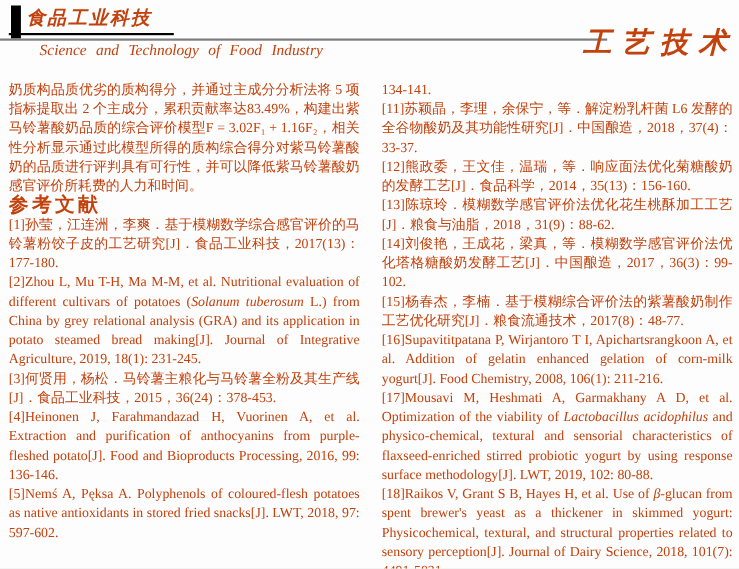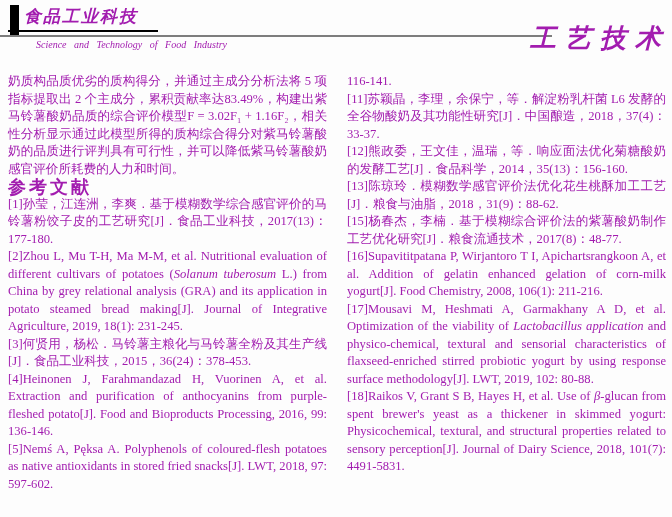--- a/index.html
+++ b/index.html
@@ -1,41 +1,41 @@
 <!DOCTYPE html>
 <html><head>
 <meta charset="utf-8">
 <style>
   html, body { margin:0; padding:0; background:#e8e8e8; }
   .page {
     position:relative;
     width:672px; height:517px;
     margin:0 auto;
     background:#fdfdfd;
-    color:#a21caf;
+    color:#c2410c;
     overflow:hidden;
     font-family:"Liberation Serif","DejaVu Serif",serif;
   }
   
   .logo-block-bar { position:absolute; left:10px; top:5px; width:9px; height:30px; background:#000; }
   .logo-text {
     position:absolute; left:24px; top:5px;
     font-size:17px; font-weight:bold; font-style:italic;
     letter-spacing:2px; white-space:nowrap;
   }
   .logo-underline { position:absolute; left:8px; top:30px; width:150px; height:2px; background:#000; }
   .header-rule { position:absolute; left:0; top:35px; width:552px; height:2px; background:#7d7d7d; }
   .section-label {
     position:absolute; right:2px; top:21px;
     font-size:26px; font-weight:bold; font-style:italic;
     letter-spacing:9px; white-space:nowrap;
   }
   .journal-en {
     position:absolute; left:36px; top:39px;
-    font-style:italic; font-size:10px; word-spacing:5px; white-space:nowrap;
+    font-style:italic; font-size:14px; word-spacing:5px; white-space:nowrap;
   }
   
   .columns {
     position:absolute; left:8px; top:61px; width:658px;
     display:flex; gap:20px;margin-top:12px;
   }
   .col {
     width:319px;
     font-size:12.6px; line-height:17.5px;
     text-align:justify;
@@ -67,27 +67,28 @@
       <p class="refs-heading">参考文献</p>
       <div>
           <p class="ref"><span>[1]孙莹，江连洲，李爽．基于模糊数学综合感官评价的马铃薯粉饺子皮的工艺研究[J]．食品工业科技，2017(13)：177-180.</span></p>
           <p class="ref"><span>[2]Zhou L, Mu T-H, Ma M-M, et al. Nutritional evaluation of different cultivars of potatoes (</span><i>Solanum tuberosum</i><span> L.) from China by grey relational analysis (GRA) and its application in potato steamed bread making[J]. Journal of Integrative Agriculture, 2019, 18(1): 231-245.</span></p>
           <p class="ref"><span>[3]何贤用，杨松．马铃薯主粮化与马铃薯全粉及其生产线[J]．食品工业科技，2015，36(24)：378-453.</span></p>
           <p class="ref"><span>[4]Heinonen J, Farahmandazad H, Vuorinen A, et al. Extraction and purification of anthocyanins from purple-fleshed potato[J]. Food and Bioproducts Processing, 2016, 99: 136-146.</span></p>
           <p class="ref"><span>[5]Nemś A, Pęksa A. Polyphenols of coloured-flesh potatoes as native antioxidants in stored fried snacks[J]. LWT, 2018, 97: 597-602.</span></p>
         </div>
     </div>
     <div class="col">
-      <p>116-141.</p>
+      <p>134-141.</p>
       <div>
           <p class="ref"><span>[11]苏颖晶，李理，余保宁，等．解淀粉乳杆菌 L6 发酵的全谷物酸奶及其功能性研究[J]．中国酿造，2018，37(4)：33-37.</span></p>
           <p class="ref"><span>[12]熊政委，王文佳，温瑞，等．响应面法优化菊糖酸奶的发酵工艺[J]．食品科学，2014，35(13)：156-160.</span></p>
           <p class="ref"><span>[13]陈琼玲．模糊数学感官评价法优化花生桃酥加工工艺[J]．粮食与油脂，2018，31(9)：88-62.</span></p>
+          <p class="ref"><span>[14]刘俊艳，王成花，梁真，等．模糊数学感官评价法优化塔格糖酸奶发酵工艺[J]．中国酿造，2017，36(3)：99-102.</span></p>
           <p class="ref"><span>[15]杨春杰，李楠．基于模糊综合评价法的紫薯酸奶制作工艺优化研究[J]．粮食流通技术，2017(8)：48-77.</span></p>
           <p class="ref"><span>[16]Supavititpatana P, Wirjantoro T I, Apichartsrangkoon A, et al. Addition of gelatin enhanced gelation of corn-milk yogurt[J]. Food Chemistry, 2008, 106(1): 211-216.</span></p>
-          <p class="ref"><span>[17]Mousavi M, Heshmati A, Garmakhany A D, et al. Optimization of the viability of </span><i>Lactobacillus application</i><span> and physico-chemical, textural and sensorial characteristics of flaxseed-enriched stirred probiotic yogurt by using response surface methodology[J]. LWT, 2019, 102: 80-88.</span></p>
+          <p class="ref"><span>[17]Mousavi M, Heshmati A, Garmakhany A D, et al. Optimization of the viability of </span><i>Lactobacillus acidophilus</i><span> and physico-chemical, textural and sensorial characteristics of flaxseed-enriched stirred probiotic yogurt by using response surface methodology[J]. LWT, 2019, 102: 80-88.</span></p>
           <p class="ref"><span>[18]Raikos V, Grant S B, Hayes H, et al. Use of </span><i>β</i><span>-glucan from spent brewer's yeast as a thickener in skimmed yogurt: Physicochemical, textural, and structural properties related to sensory perception[J]. Journal of Dairy Science, 2018, 101(7): 4491-5831.</span></p>
           <p class="ref"></p>
         </div>
     </div>
   </div>
 
 </div>
 
 </body></html>

